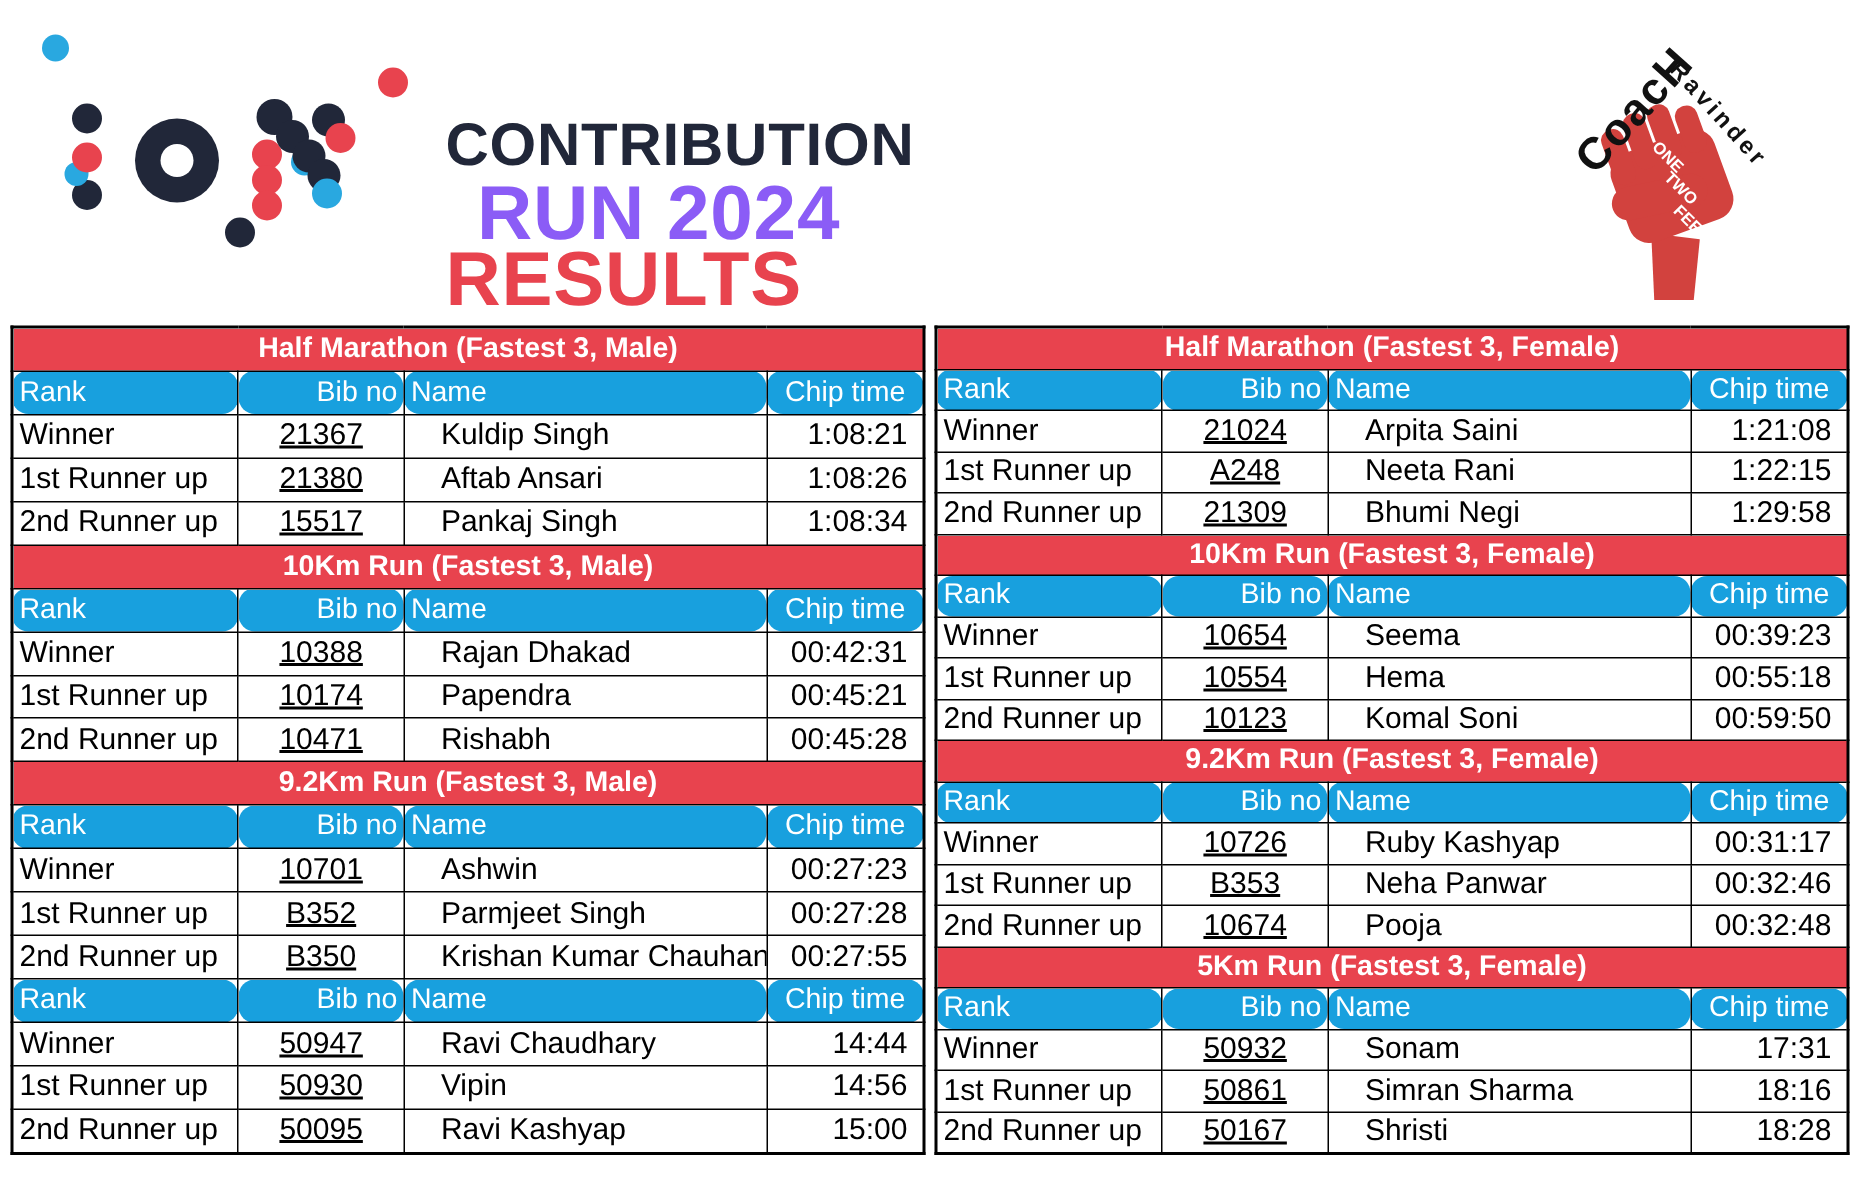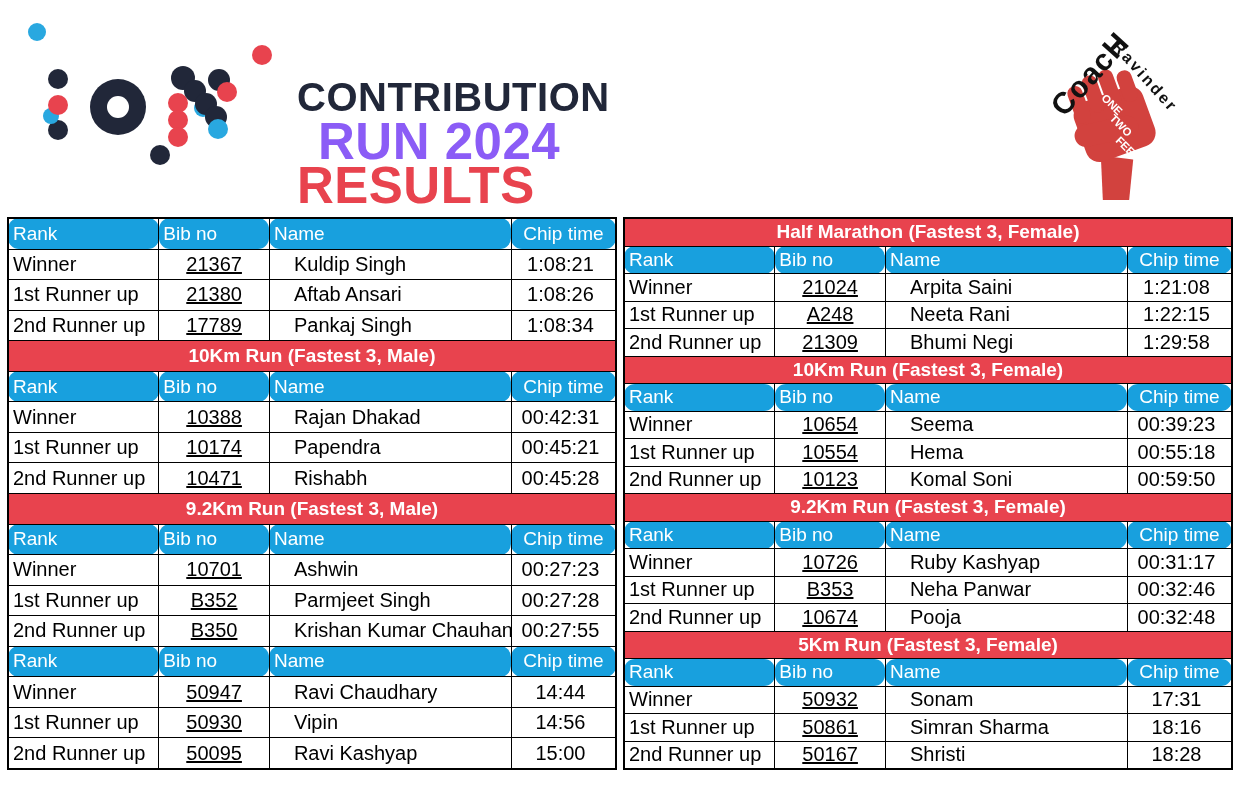--- a/index.html
+++ b/index.html
@@ -35,25 +35,25 @@
     border:2.5px solid #000;font-family:"Liberation Sans",sans-serif;
   }
   table.results-table td{
     border:1.6px solid #000;height:26.5px;padding:0 4px;
     white-space:nowrap;overflow:hidden;font-size:20px;color:#000;
   }
   tr.title-row td{
     background:#E8434E;color:#fff;font-weight:700;text-align:center;font-size:19px;
   }
   tr.head-row td{background:#18A0DE;color:#fff;font-size:19px;border-radius:11px;}
-  tr.head-row td.c1{text-align:left;}
+  tr.head-row td.c1{text-align:right;}
   tr.head-row td.c3{text-align:center;}
   tr.data-row td.c1{text-align:center;text-decoration:underline;}
   tr.data-row td.c2{padding-left:24px;}
-  tr.data-row td.c3{text-align:center;padding-right:10px;margin-top:32px;}
+  tr.data-row td.c3{text-align:right;padding-right:10px;margin-top:32px;}
 </style>
 </head>
 <body>
 
 <svg class="ion-logo" viewBox="0 0 290 180" aria-hidden="true">
 
   <circle cx="37" cy="32" r="9" fill="#29A8E0"></circle>
   <circle cx="58" cy="79" r="10" fill="#212739"></circle>
   <circle cx="58" cy="130" r="10" fill="#212739"></circle>
   <circle cx="51" cy="116" r="8" fill="#29A8E0"></circle>
@@ -109,41 +109,44 @@
 
 <div class="tables-grid">
     <table class="results-table">
       <colgroup>
         <col style="width: 24.8%;">
         <col style="width: 18.2%;">
         <col style="width: 39.8%;">
         <col style="width: 17.2%;">
       </colgroup>
       <tbody>
+        <tr class="title-row">
+          <td colspan="4">Half Marathon (Fastest 3, Male)</td>
+        </tr>
         <tr class="head-row">
           <td class="c0">Rank</td>
           <td class="c1">Bib no</td>
           <td class="c2">Name</td>
           <td class="c3">Chip time</td>
         </tr>
         <tr class="data-row">
           <td class="c0">Winner</td>
           <td class="c1">21367</td>
           <td class="c2">Kuldip Singh</td>
           <td class="c3">1:08:21</td>
         </tr>
         <tr class="data-row">
           <td class="c0">1st Runner up</td>
           <td class="c1">21380</td>
           <td class="c2">Aftab Ansari</td>
           <td class="c3">1:08:26</td>
         </tr>
         <tr class="data-row">
           <td class="c0">2nd Runner up</td>
-          <td class="c1">17789</td>
+          <td class="c1">15517</td>
           <td class="c2">Pankaj Singh</td>
           <td class="c3">1:08:34</td>
         </tr>
         <tr class="title-row">
           <td colspan="4">10Km Run (Fastest 3, Male)</td>
         </tr>
         <tr class="head-row">
           <td class="c0">Rank</td>
           <td class="c1">Bib no</td>
           <td class="c2">Name</td>

